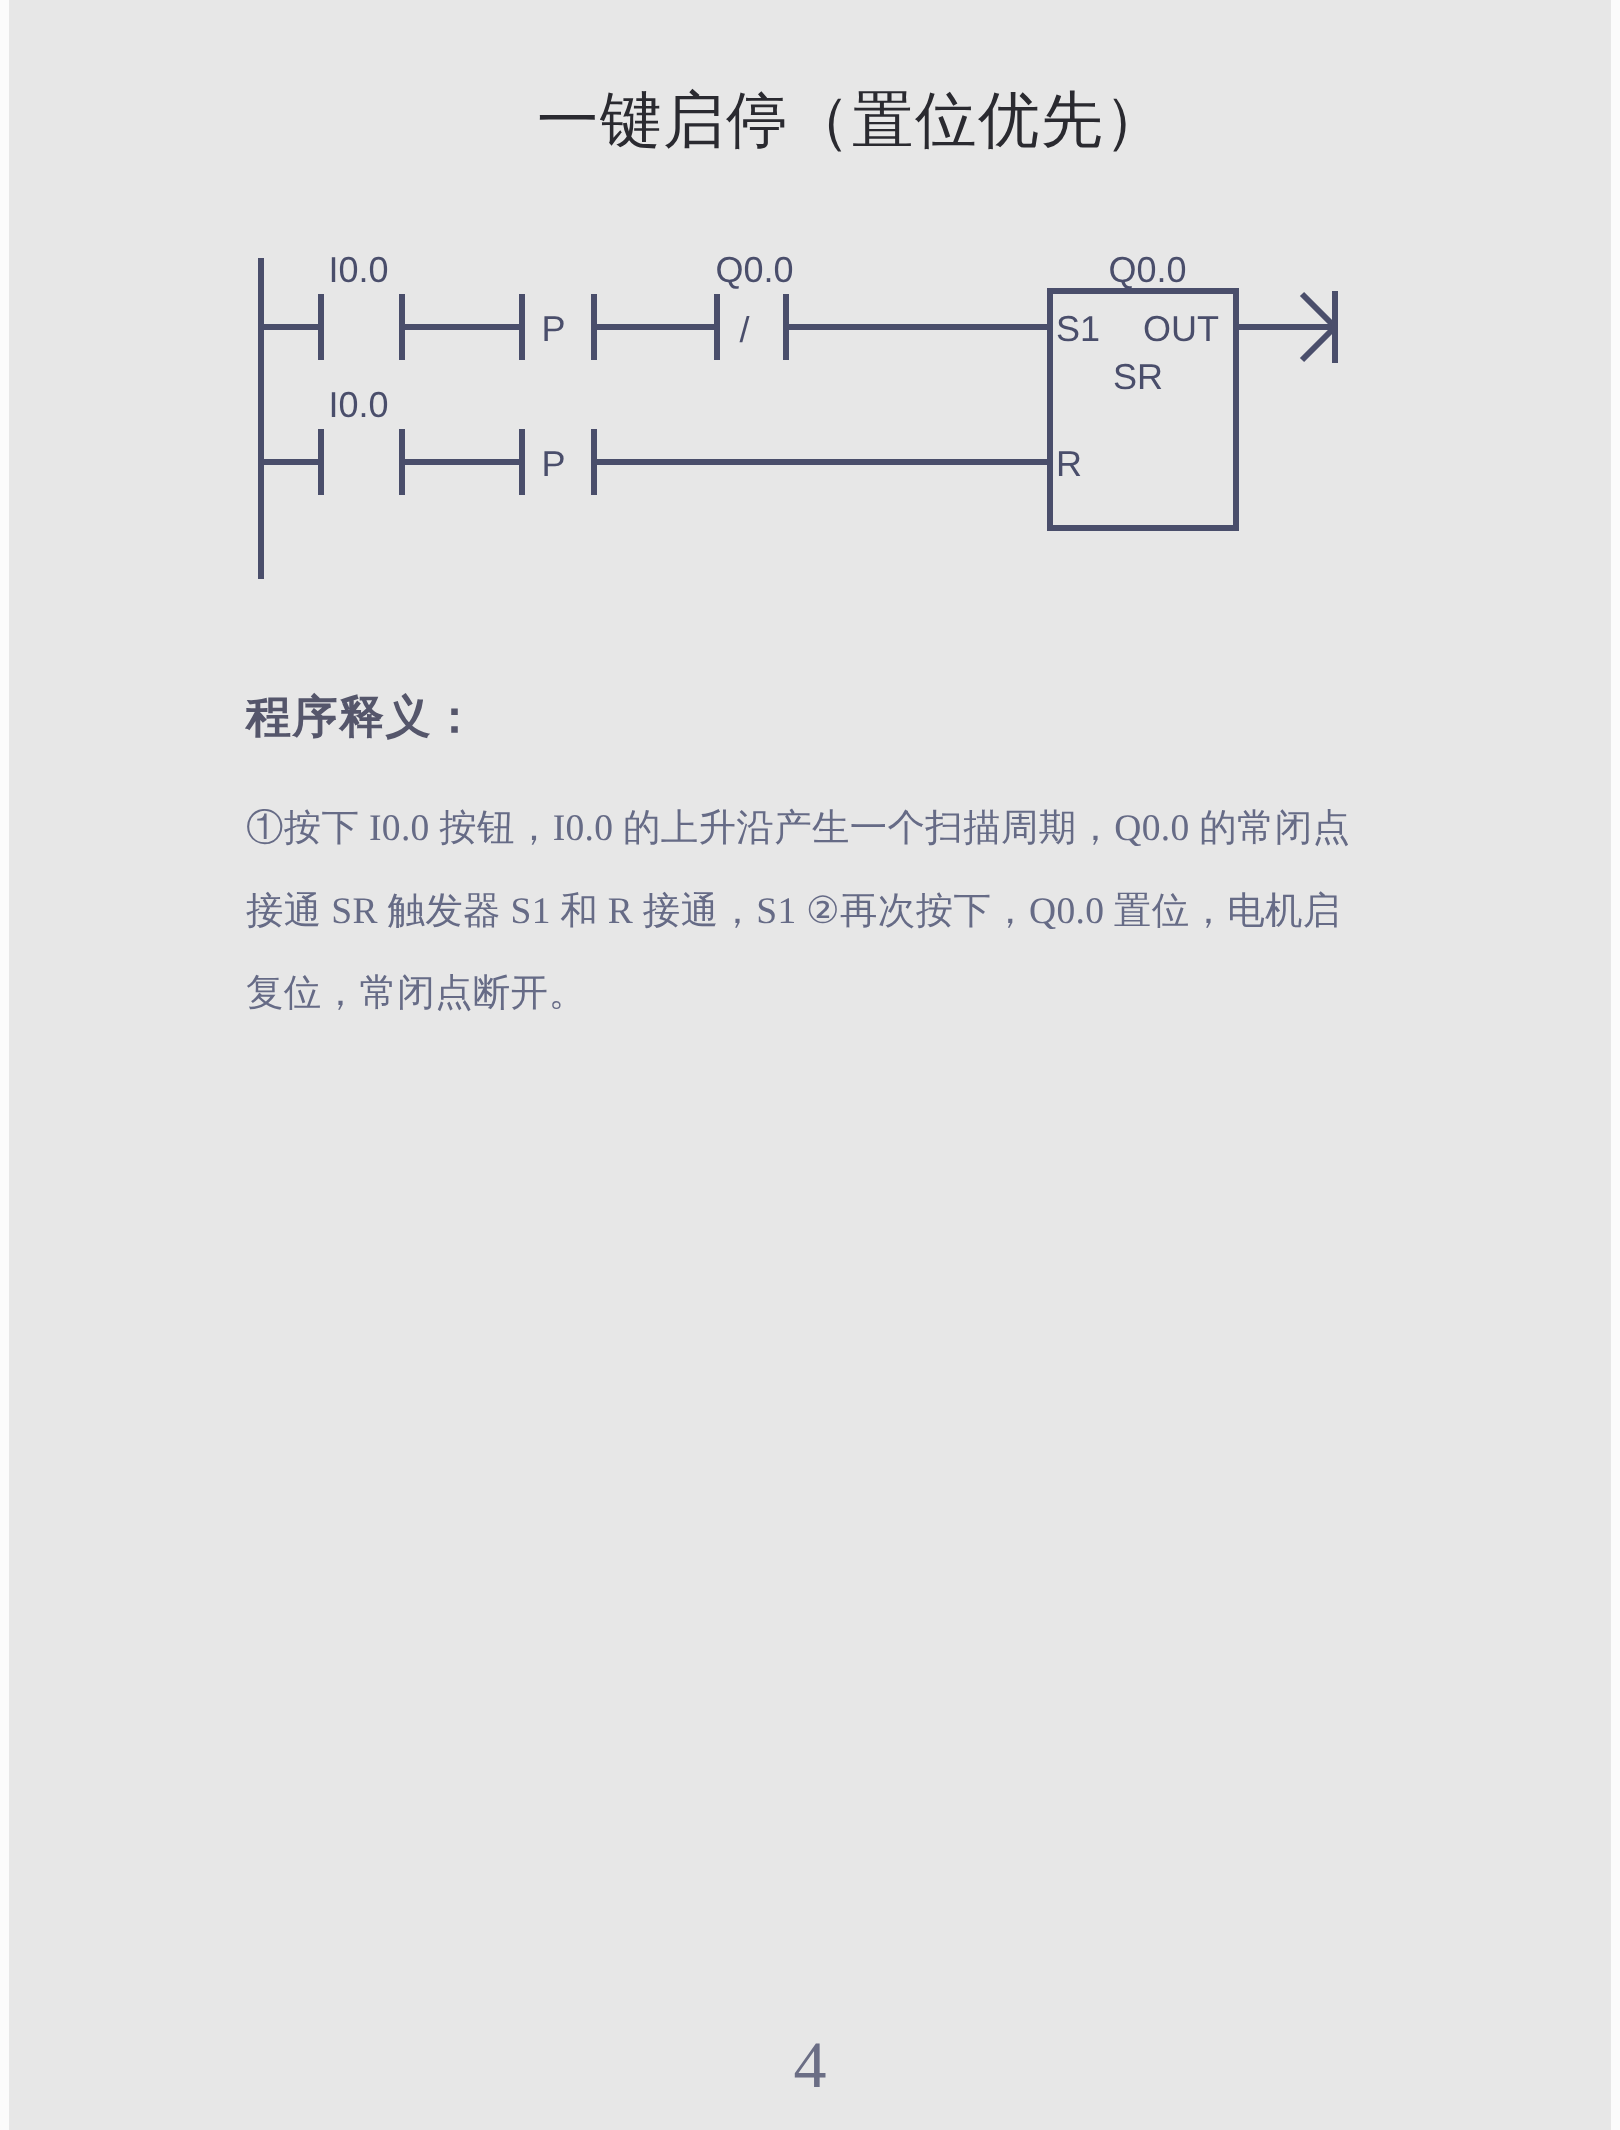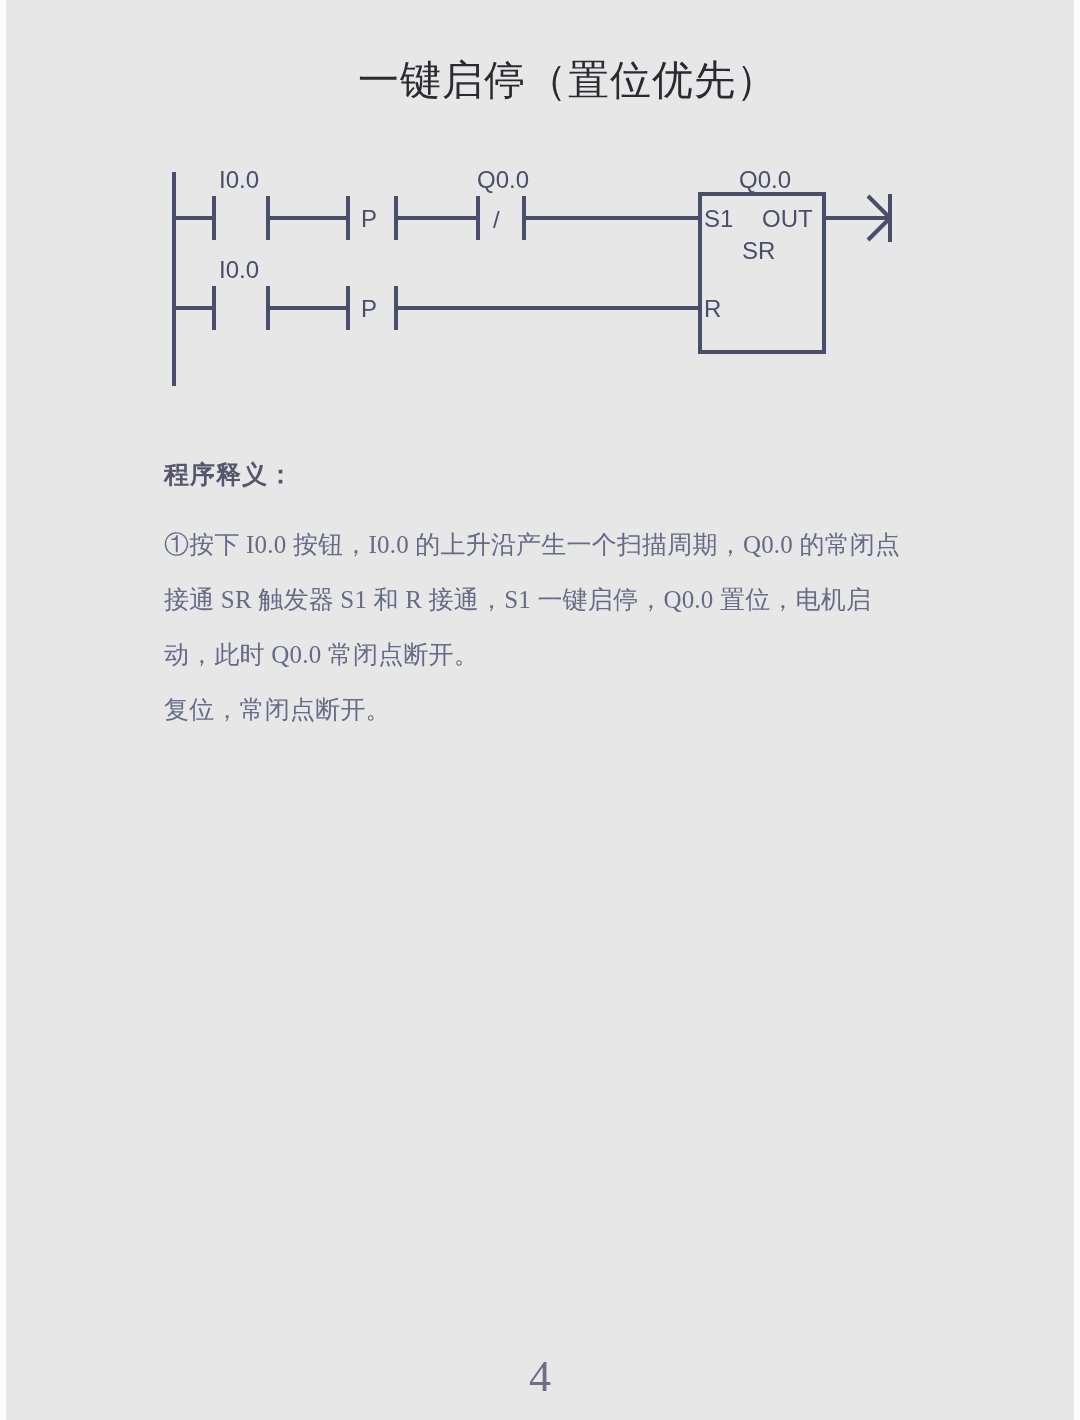--- a/index.html
+++ b/index.html
@@ -51,21 +51,21 @@
 
   
   .explain {
     position: absolute;
     left: 158px;
     top: 458px;
     width: 790px;
   }
   .explain-heading {
     font-family: "Liberation Sans", sans-serif;
-    font-size: 25px;
+    font-size: 30px;
     font-weight: bold;
     color: #55566b;
     letter-spacing: 1px;
     margin-bottom: 26px;
   }
   .explain-body {
     font-family: Liberation Serif, serif;
     font-size: 25px;
     color: #666b86;
     line-height: 55px;
@@ -153,21 +153,20 @@
         <text x="756" y="67">OUT</text>
         <text x="736" y="99">SR</text>
       </g>
     </svg>
   </div>
 
   <div class="explain">
     <div class="explain-heading">程序释义：</div>
     <div class="explain-body">
       <p>①按下 I0.0 按钮，I0.0 的上升沿产生一个扫描周期，Q0.0 的常闭点</p>
-      <p>接通 SR 触发器 S1 和 R 接通，S1 一键启停，Q0.0 置位，电机启</p>
-      <p>动，此时 Q0.0 常闭点断开。</p>
+      <p>接通 SR 触发器 S1 和 R 接通，S1 ②再次按下，Q0.0 置位，电机启</p>
       <p>复位，常闭点断开。</p>
     </div>
   </div>
 
   <div class="page-number">4</div>
 
 </div>
 
 </body></html>

